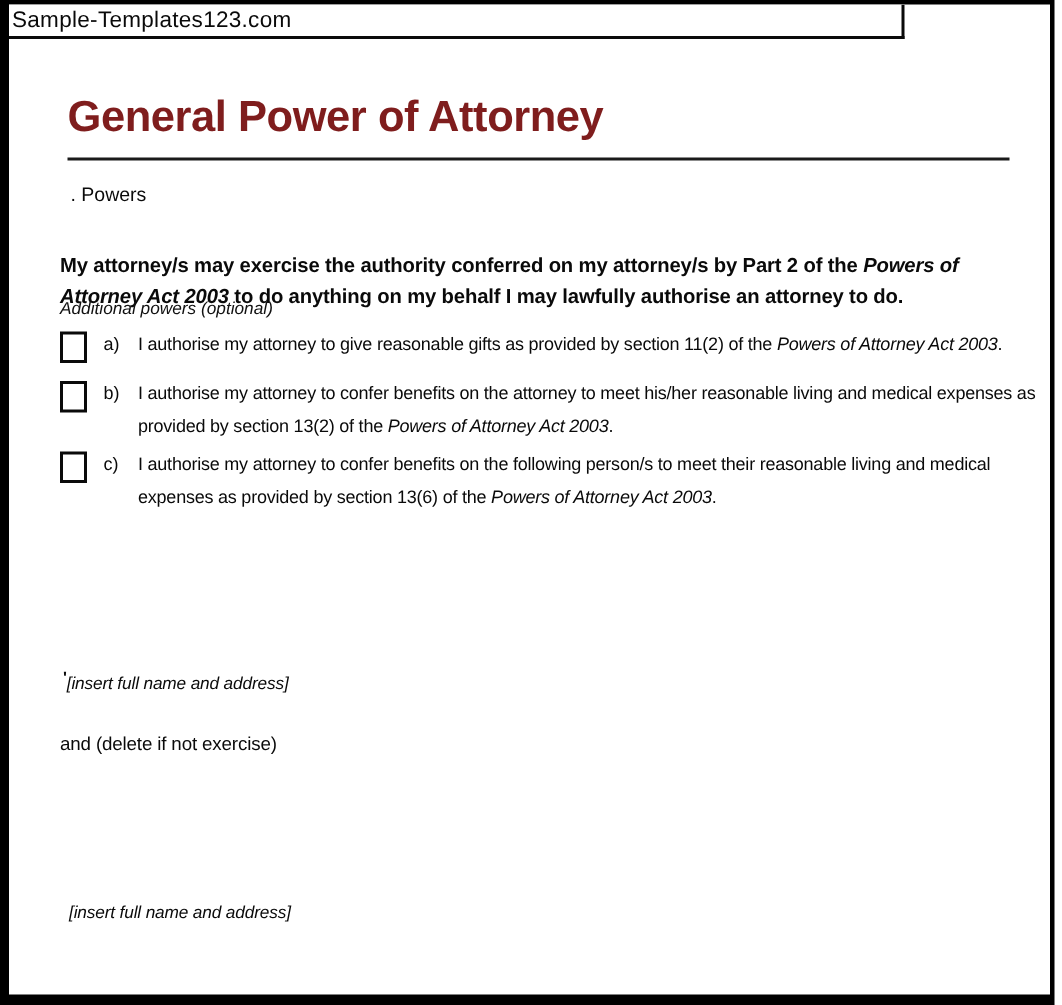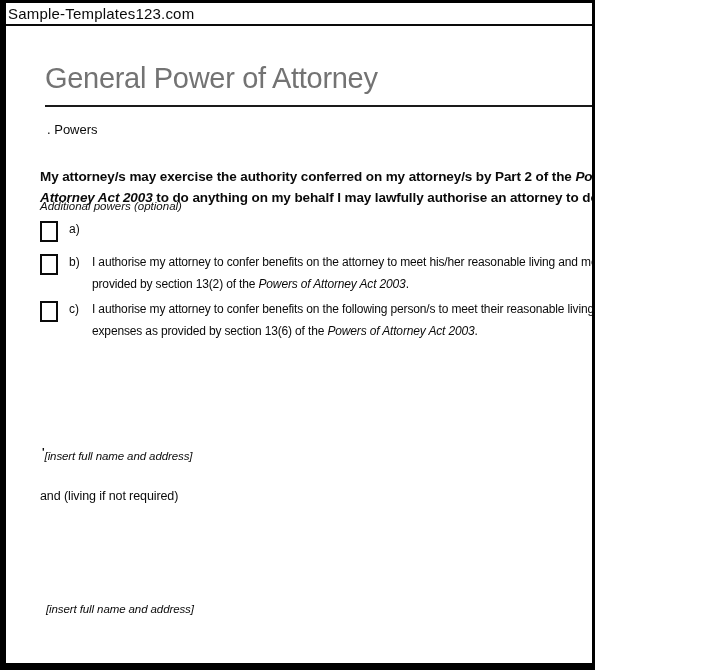--- a/index.html
+++ b/index.html
@@ -4,21 +4,21 @@
 <style>
   html, body { margin: 0; padding: 0; background: #ffffff; }
   body {
     width: 708px; height: 670px;
     font-family: "Liberation Sans", sans-serif;
     color: #000;
   }
   .page {
     position: relative;
     box-sizing: border-box;
-    width: 595px; height: 670px;
+    width: 703px; height: 670px;
     margin-right: 5px;
     background: #ffffff;
     border-left: 6px solid #000;
     border-top: 3px solid #000;
     border-right: 3px solid #000;
     border-bottom: 7px solid #000;
     overflow: hidden;
   }
   .banner {
     position: absolute; top: 0; left: 0;
@@ -27,22 +27,22 @@
     border-bottom: 2px solid #0a0a0a;
     background: #fff;
   }
   .banner-text {
     font-size: 15px; line-height: 21px;
     padding-left: 2px; letter-spacing: 0.2px;
     color: #0a0a0a; white-space: nowrap;
   }
   .doc-title {
     position: absolute; top: 40px; left: 39px;
-    font-size: 29px; font-weight: normal; letter-spacing: -0.3px;
-    color: #737373; white-space: nowrap;
+    font-size: 29px; font-weight: bold; letter-spacing: -0.3px;
+    color: #7f1d1d; white-space: nowrap;
   }
   .title-rule {
     position: absolute; top: 102px; left: 39px;
     width: 628px; height: 0;
     border-top: 2px solid #1a1a1a;
   }
   .section-heading {
     position: absolute; top: 119px; left: 41px;
     font-size: 13px; font-weight: normal; color: #0a0a0a;
   }
@@ -113,33 +113,34 @@
 
   <div class="section-heading">. Powers</div>
 
   <p class="intro"><span>My attorney/s may exercise the authority conferred on my attorney/s by Part 2 of the </span><span class="act">Powers of Attorney Act 2003</span><span> to do anything on my behalf I may lawfully authorise an attorney to do.</span></p>
 
   <div class="additional-label">Additional powers (optional)</div>
 
   <div class="option a">
     <div class="checkbox"></div>
     <div class="opt-letter">a)</div>
+    <div class="opt-text"><span>I authorise my attorney to give reasonable gifts as provided by section 11(2) of the </span><span class="act">Powers of Attorney Act 2003</span><span>.</span></div>
   </div>
 
   <div class="option b">
     <div class="checkbox"></div>
     <div class="opt-letter">b)</div>
     <div class="opt-text"><span>I authorise my attorney to confer benefits on the attorney to meet his/her reasonable living and medical expenses as provided by section 13(2) of the </span><span class="act">Powers of Attorney Act 2003</span><span>.</span></div>
   </div>
 
   <div class="option c">
     <div class="checkbox"></div>
     <div class="opt-letter">c)</div>
     <div class="opt-text"><span>I authorise my attorney to confer benefits on the following person/s to meet their reasonable living and medical expenses as provided by section 13(6) of the </span><span class="act">Powers of Attorney Act 2003</span><span>.</span></div>
   </div>
 
   <div class="insert-field insert-1"><span class="footnote-marker">'</span><span>[insert full name and address]</span></div>
 
-  <div class="and-note">and (living if not required)</div>
+  <div class="and-note">and (delete if not exercise)</div>
 
   <div class="insert-field insert-2"><span>[insert full name and address]</span></div>
 
 </div>
 
 </body></html>

